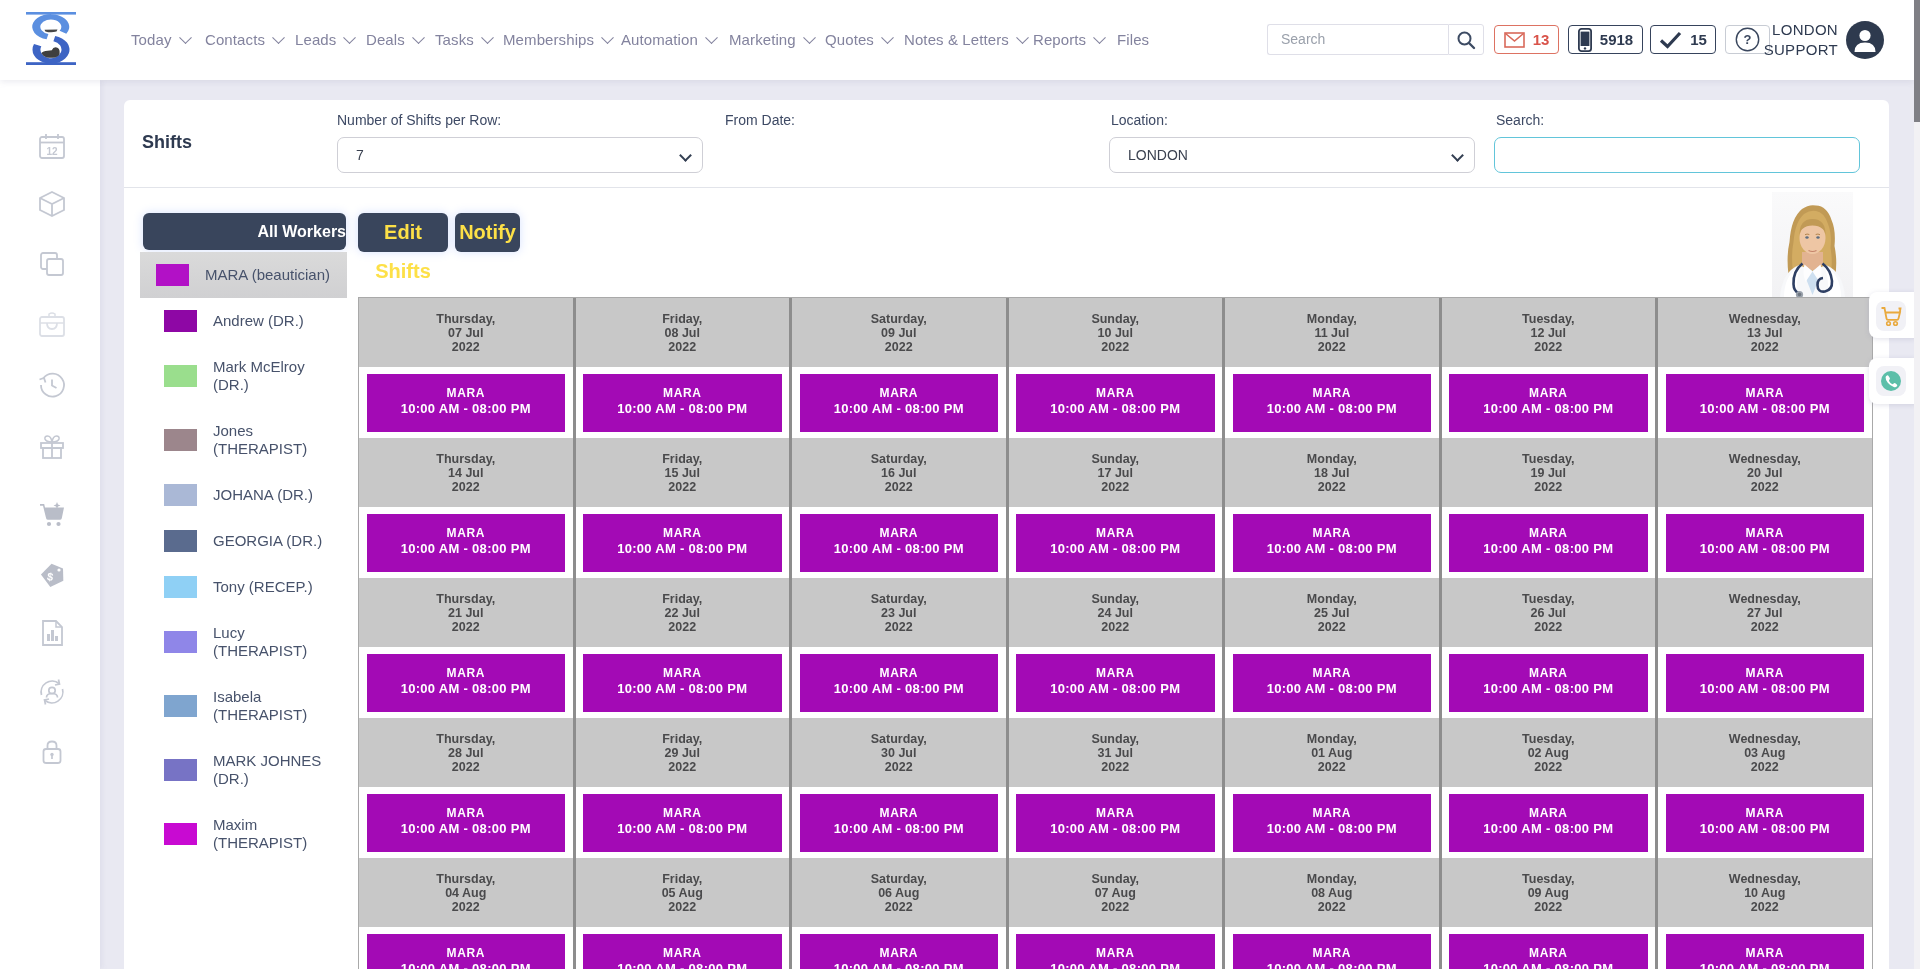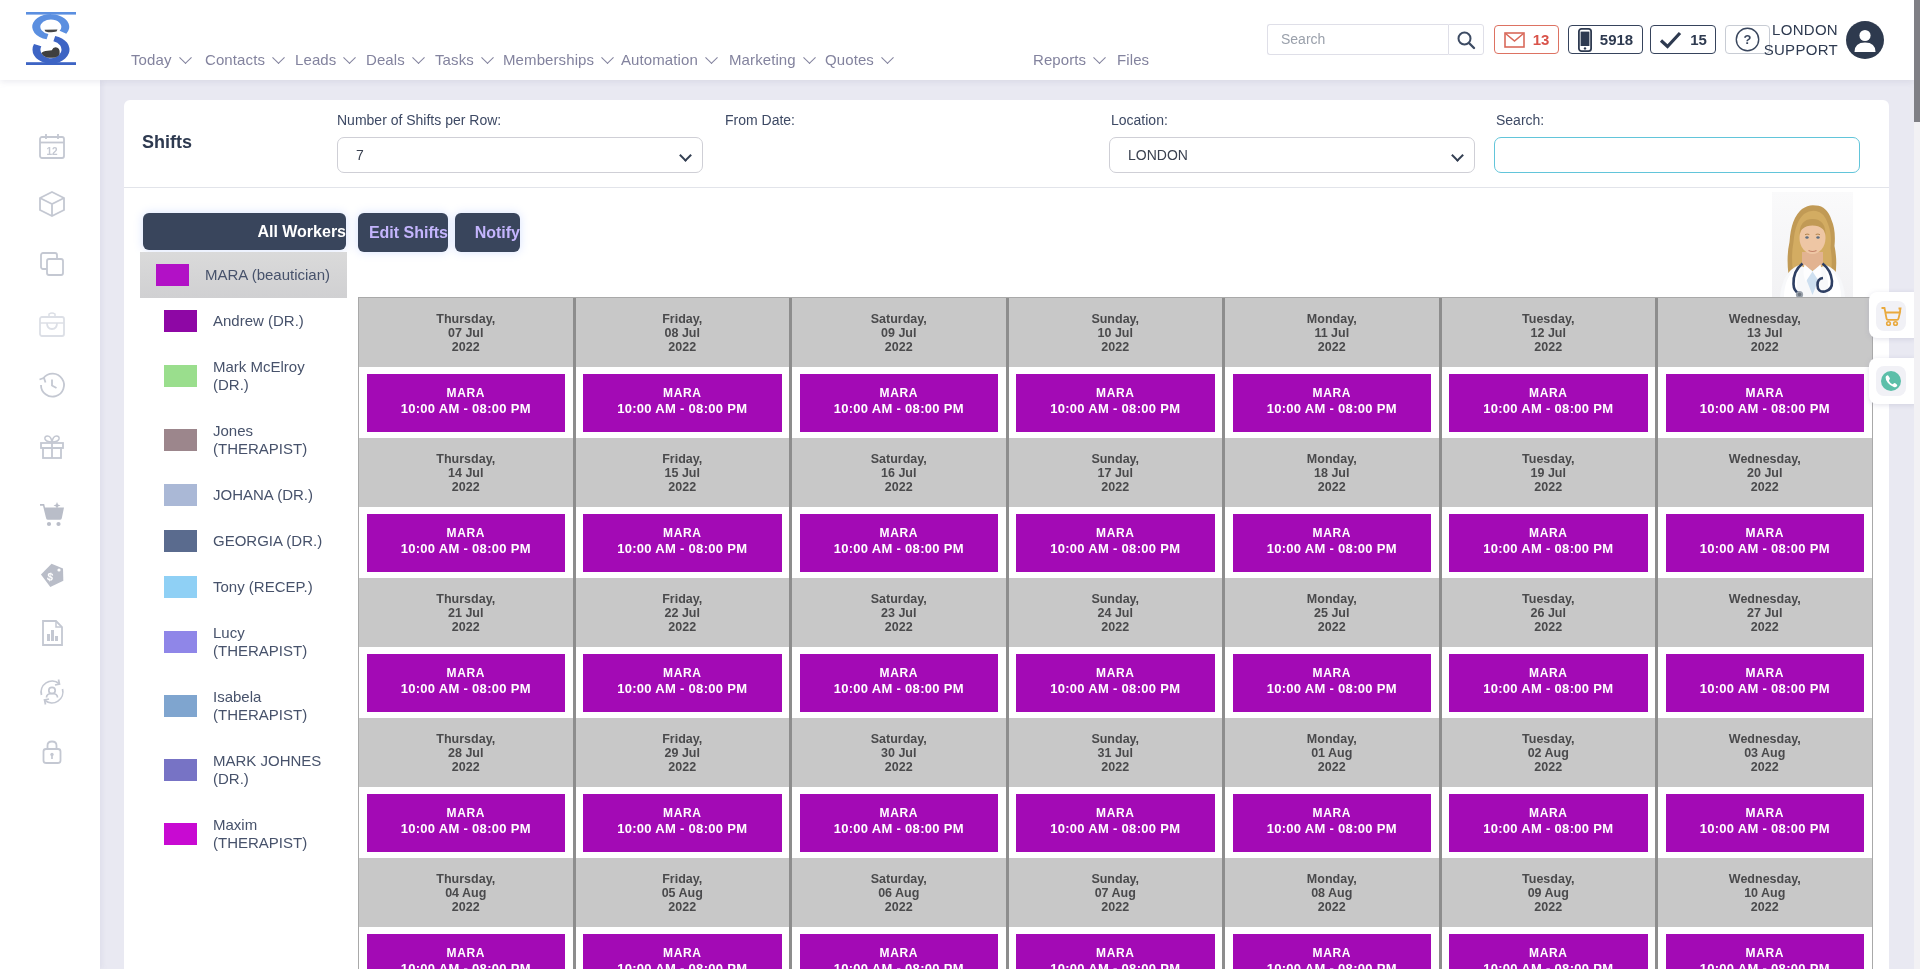--- a/index.html
+++ b/index.html
@@ -1,21 +1,21 @@
 <!DOCTYPE html>
 <html><head>
 <meta charset="utf-8">
 <style>
 * { margin:0; padding:0; box-sizing:border-box; }
 html,body { width:1920px; height:969px; overflow:hidden; font-family:"Liberation Sans", sans-serif; background:#e9e9f2; }
 
 
 #nav { position:absolute; left:0; top:0; width:1914px; height:80px; background:#fff; z-index:30; box-shadow:0 2px 6px rgba(150,150,180,.18); }
 #logo { position:absolute; left:26px; top:12px; }
-.navitem { position:absolute; top:0; height:80px; line-height:80px; color:#83839e; font-size:15px; letter-spacing:.1px; white-space:nowrap;margin-top:20px; }
+.navitem { position:absolute; top:0; height:80px; line-height:80px; color:#83839e; font-size:15px; letter-spacing:.1px; white-space:nowrap; }
 .chev { display:inline-block; width:9px; height:9px; border-right:1.6px solid #83839e; border-bottom:1.6px solid #83839e; transform:rotate(45deg) translate(-2px,-2px); margin-left:9px; }
 #searchbox { position:absolute; left:1267px; top:24px; width:181px; height:31px; border:1px solid #dfdfe8; border-right:none; border-radius:3px 0 0 3px; background:#fff; color:#9aa0ab; font-size:14px; line-height:29px; padding-left:13px; }
 #searchbtn { position:absolute; left:1448px; top:24px; width:36px; height:31px; border:1px solid #dfdfe8; border-radius:0 3px 3px 0; background:#fff; }
 .topbtn { position:absolute; top:25px; height:29px; border-radius:4px; background:#fff; font-size:15px; font-weight:bold; display:flex; align-items:center; justify-content:center; gap:8px; }
 #btn-mail { left:1494px; width:65px; border:1px solid #dd7262; color:#d9534a; }
 #btn-phone { left:1568px; width:75px; border:1px solid #36435c; color:#2e3a50; }
 #btn-check { left:1650px; width:66px; border:1px solid #36435c; color:#2e3a50; }
 #btn-help { left:1725px; width:45px; border:1px solid #c8ccd4; color:#36435c; }
 #acctname { position:absolute; left:1690px; top:20px; width:148px; text-align:right; color:#2e3a50; font-size:15px; line-height:20px; letter-spacing:.3px; }
 #avatar { position:absolute; left:1846px; top:21px; width:38px; height:38px; border-radius:50%; background:#2e3a4e; }
@@ -38,21 +38,21 @@
 
 
 #allworkers { position:absolute; left:19px; top:113px; width:203px; height:37px; background:#39455c; border-radius:6px; color:#fff; font-size:16px; font-weight:bold; text-align:right; line-height:37px; box-shadow:0 0 10px rgba(130,165,255,.32); }
 #wlist { position:absolute; left:16px; top:152px; width:207px; }
 .wrow { position:relative; display:flex; align-items:center; padding:0 0 0 24px; }
 .wrow.hl { background:linear-gradient(#dadada,#d0d0d2); padding-left:16px; }
 .wchip { width:33px; height:22px; flex:0 0 33px; margin-right:16px; }
 .wname { font-size:15px; color:#47526b; line-height:18px; }
 
 
-.actbtn { position:absolute; top:113px; height:39px; background:#39455c; border-radius:6px; color:#c4b5fd; font-size:16px; font-weight:bold; text-align:right; box-shadow:0 0 10px rgba(130,165,255,.32); }
+.actbtn { position:absolute; top:113px; height:39px; background:#39455c; border-radius:6px; color:#fde047; font-size:20px; font-weight:bold; text-align:center; box-shadow:0 0 10px rgba(130,165,255,.32); }
 
 
 #grid { position:absolute; left:234px; top:197px; width:1514.5px; border-top:1px solid #a9a9a9; border-left:1px solid #a9a9a9; border-right:1px solid #a9a9a9; font-size:0; }
 .gcol { display:inline-block; vertical-align:top; width:213.5px; }
 .gcol + .gcol { width:216.5px; }
 .gcol + .gcol { border-left:3px solid #8d8d8d; }
 .ghead { height:69px; background:#c8c8c8; color:#4a4a4c; font-size:12.5px; font-weight:bold; text-align:center; line-height:14px; padding-top:14px; }
 .gbar { height:58px; background:#a30ab5; margin:7px 7.5px 6px; color:#fff; text-align:center; padding-top:12px; }
 .gbar .n { font-size:12px; font-weight:bold; letter-spacing:.6px; line-height:15px; }
 .gbar .t { font-size:13px; font-weight:bold; letter-spacing:.3px; line-height:16px; }
@@ -89,20 +89,21 @@
   </svg>
   <span class="navitem" style="left:131px">Today<span class="chev"></span></span>
   <span class="navitem" style="left:205px">Contacts<span class="chev"></span></span>
   <span class="navitem" style="left:295px">Leads<span class="chev"></span></span>
   <span class="navitem" style="left:366px">Deals<span class="chev"></span></span>
   <span class="navitem" style="left:435px">Tasks<span class="chev"></span></span>
   <span class="navitem" style="left:503px">Memberships<span class="chev"></span></span>
   <span class="navitem" style="left:621px">Automation<span class="chev"></span></span>
   <span class="navitem" style="left:729px">Marketing<span class="chev"></span></span>
   <span class="navitem" style="left:825px">Quotes<span class="chev"></span></span>
+  <span class="navitem" style="left:904px">Notes &amp; Letters<span class="chev"></span></span>
   <span class="navitem" style="left:1033px">Reports<span class="chev"></span></span>
   <span class="navitem" style="left:1117px">Files</span>
   <div id="searchbox">Search</div>
   <div id="searchbtn">
     <svg width="20" height="20" viewBox="0 0 20 20" style="margin:5px 0 0 7px">
       <circle cx="8.5" cy="8.5" r="6" fill="none" stroke="#3d4b63" stroke-width="2"></circle>
       <line x1="13" y1="13" x2="18" y2="18" stroke="#3d4b63" stroke-width="2.4" stroke-linecap="round"></line>
     </svg>
   </div>
   <div class="topbtn" id="btn-mail">

